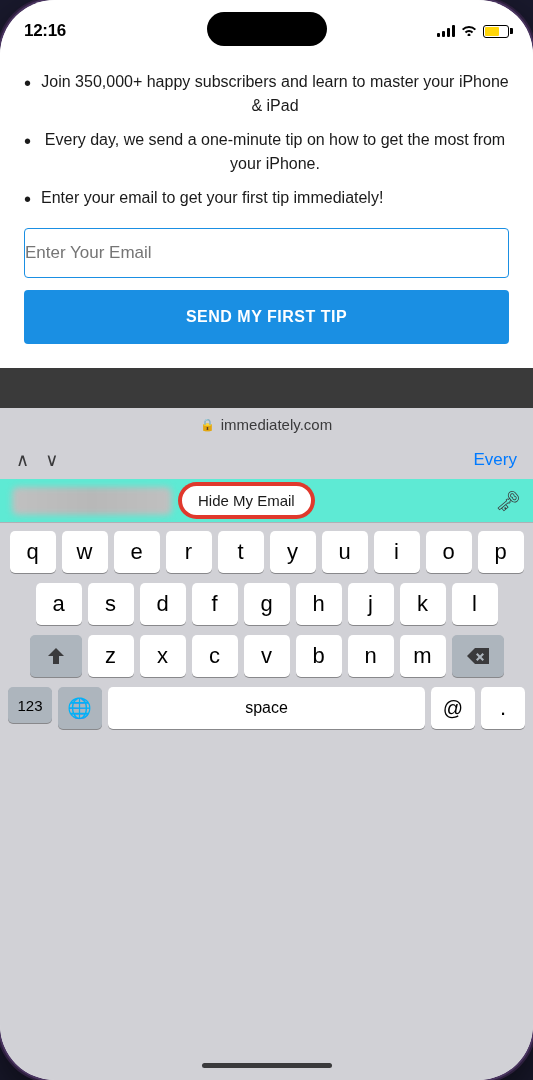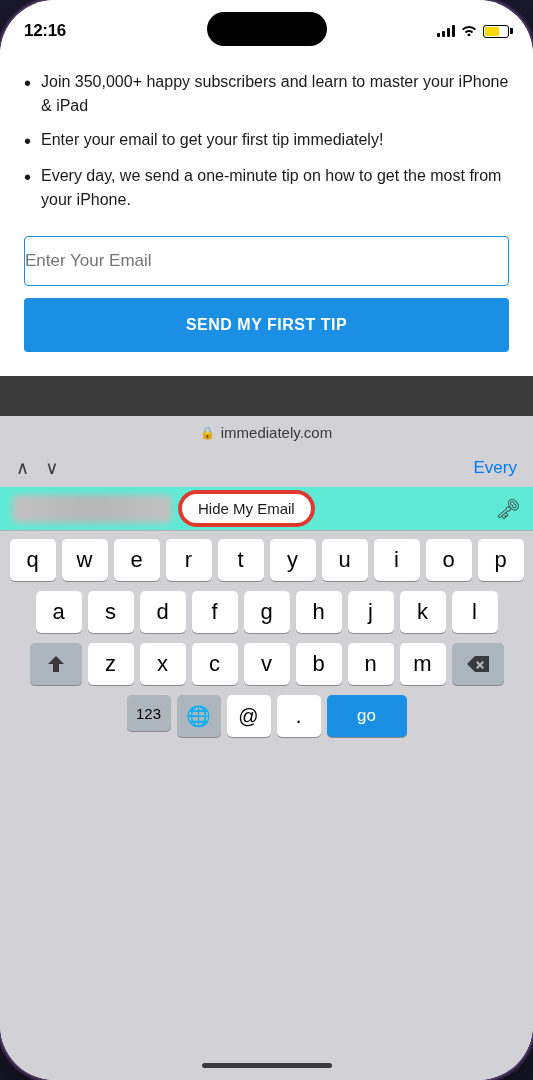--- a/index.html
+++ b/index.html
@@ -123,21 +123,22 @@
 
     
     .web-content {
       background: white;
       flex: 0 0 auto;
       padding: 20px 24px 24px;
     }
 
     .bullet-list {
       list-style: none;
-      margin-bottom: 24px;
+      margin-bottom: 16px;
+      text-align: center;
     }
 
     .bullet-list li {
       display: flex;
       align-items: flex-start;
       gap: 10px;
       font-size: 16px;
       color: #1a1a1a;
       line-height: 1.5;
       margin-bottom: 10px;
@@ -447,24 +448,24 @@
     </div>
 
     <div class="dynamic-island"></div>
 
     <div class="web-content">
       <ul class="bullet-list">
         <li>
           <span>Join 350,000+ happy subscribers and learn to master your iPhone &amp; iPad</span>
         </li>
         <li>
-          <span>Enter your email to get your first tip immediately!</span>
+          <span>Every day, we send a one-minute tip on how to get the most from your iPhone.</span>
         </li>
         <li>
-          <span>Every day, we send a one-minute tip on how to get the most from your iPhone.</span>
+          <span>Enter your email to get your first tip immediately!</span>
         </li>
       </ul>
 
       <input class="email-input" type="email" placeholder="Enter Your Email" style="">
 
       <button class="submit-btn">SEND MY FIRST TIP</button>
     </div>
 
     <div class="dark-strip"></div>
 
@@ -532,23 +533,23 @@
         <div class="key key-delete">
           <svg width="22" height="16" viewBox="0 0 22 16">
               <path d="M8 0L0 8l8 8h14V0H8zm9 11.5l-1.5 1.5L13 10.5 10.5 13 9 11.5l2.5-2.5L9 6.5 10.5 5 13 7.5 15.5 5 17 6.5l-2.5 2.5z" fill="#3a3a3c"></path>
             </svg>
         </div>
       </div>
 
       <div class="key-bottom-row">
         <div class="key-123">123</div>
         <div class="key-emoji">🌐</div>
+        <div class="key-space">space</div>
         <div class="key-at">@</div>
         <div class="key-dot">.</div>
-        <div class="key-go">go</div>
       </div>
     </div>
 
     <div class="home-indicator">
       <div class="home-bar"></div>
     </div>
 
   </div>
 </div>
 

